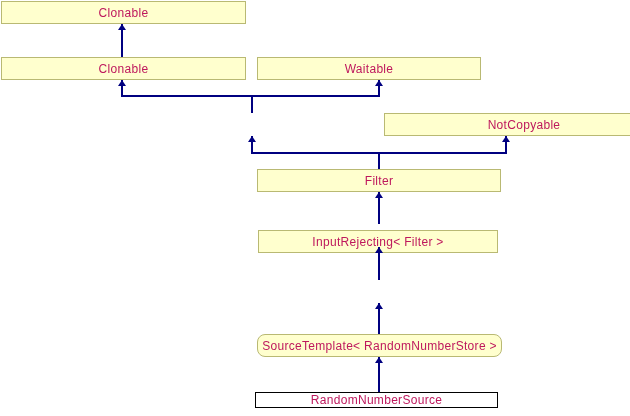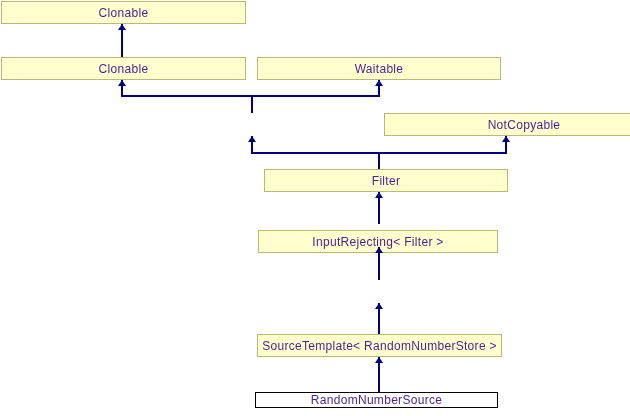--- a/index.html
+++ b/index.html
@@ -13,21 +13,21 @@
     height: 416px;
     background: #ffffff;
     font-family: "Liberation Sans", "DejaVu Sans", sans-serif;
     overflow: hidden;
   }
   .node {
     position: absolute;
     box-sizing: border-box;
     background: #ffffce;
     border: 1px solid #b9b973;
-    color: #4c1d95;
+    color: #be185d;
     font-size: 12px;
     letter-spacing: 0.3px;
     display: flex;
     align-items: center;
     justify-content: center;
     white-space: nowrap;
     cursor: default;
   }
   .node.current {
     background: #ffffff;
@@ -41,27 +41,27 @@
     position: absolute;
     width: 0;
     height: 0;
     border-left: 4px solid transparent;
     border-right: 4px solid transparent;
     border-bottom: 6px solid #000080;
   }
   
   #n-clonable              { left: 1px;   top: 1px;   width: 245px; height: 23px; }
   #n-algorithm             { left: 1px;   top: 57px;  width: 245px; height: 23px; }
-  #n-waitable              { left: 257px; top: 57px;  width: 244px; height: 23px; }
+  #n-waitable              { left: 257px; top: 57px;  width: 224px; height: 23px; }
   #n-buffered              { left: 128px; top: 113px; width: 245px; height: 23px; }
   #n-notcopyable           { left: 384px; top: 113px; width: 280px; height: 23px; text-align: center; }
-  #n-filter                { left: 257px; top: 169px; width: 244px; height: 23px; margin-left: 7px; }
+  #n-filter                { left: 257px; top: 169px; width: 244px; height: 23px; }
   #n-inputrejecting        { left: 258px; top: 230px; width: 240px; height: 23px; }
   #n-source                { left: 258px; top: 280px; width: 240px; height: 23px; }
-  #n-sourcetemplate        { left: 257px; top: 334px; width: 245px; height: 23px; }
+  #n-sourcetemplate        { left: 257px; top: 334px; width: 245px; height: 23px; border-radius: 8px; }
   #n-randomnumbersource    { left: 255px; top: 392px; width: 243px; height: 16px; }
 </style>
 </head>
 <body>
 
 <div class="diagram">
 
   <div class="node" id="n-clonable">Clonable</div>
   <div class="node" id="n-algorithm">Clonable</div>
   <div class="node" id="n-waitable">Waitable</div>

